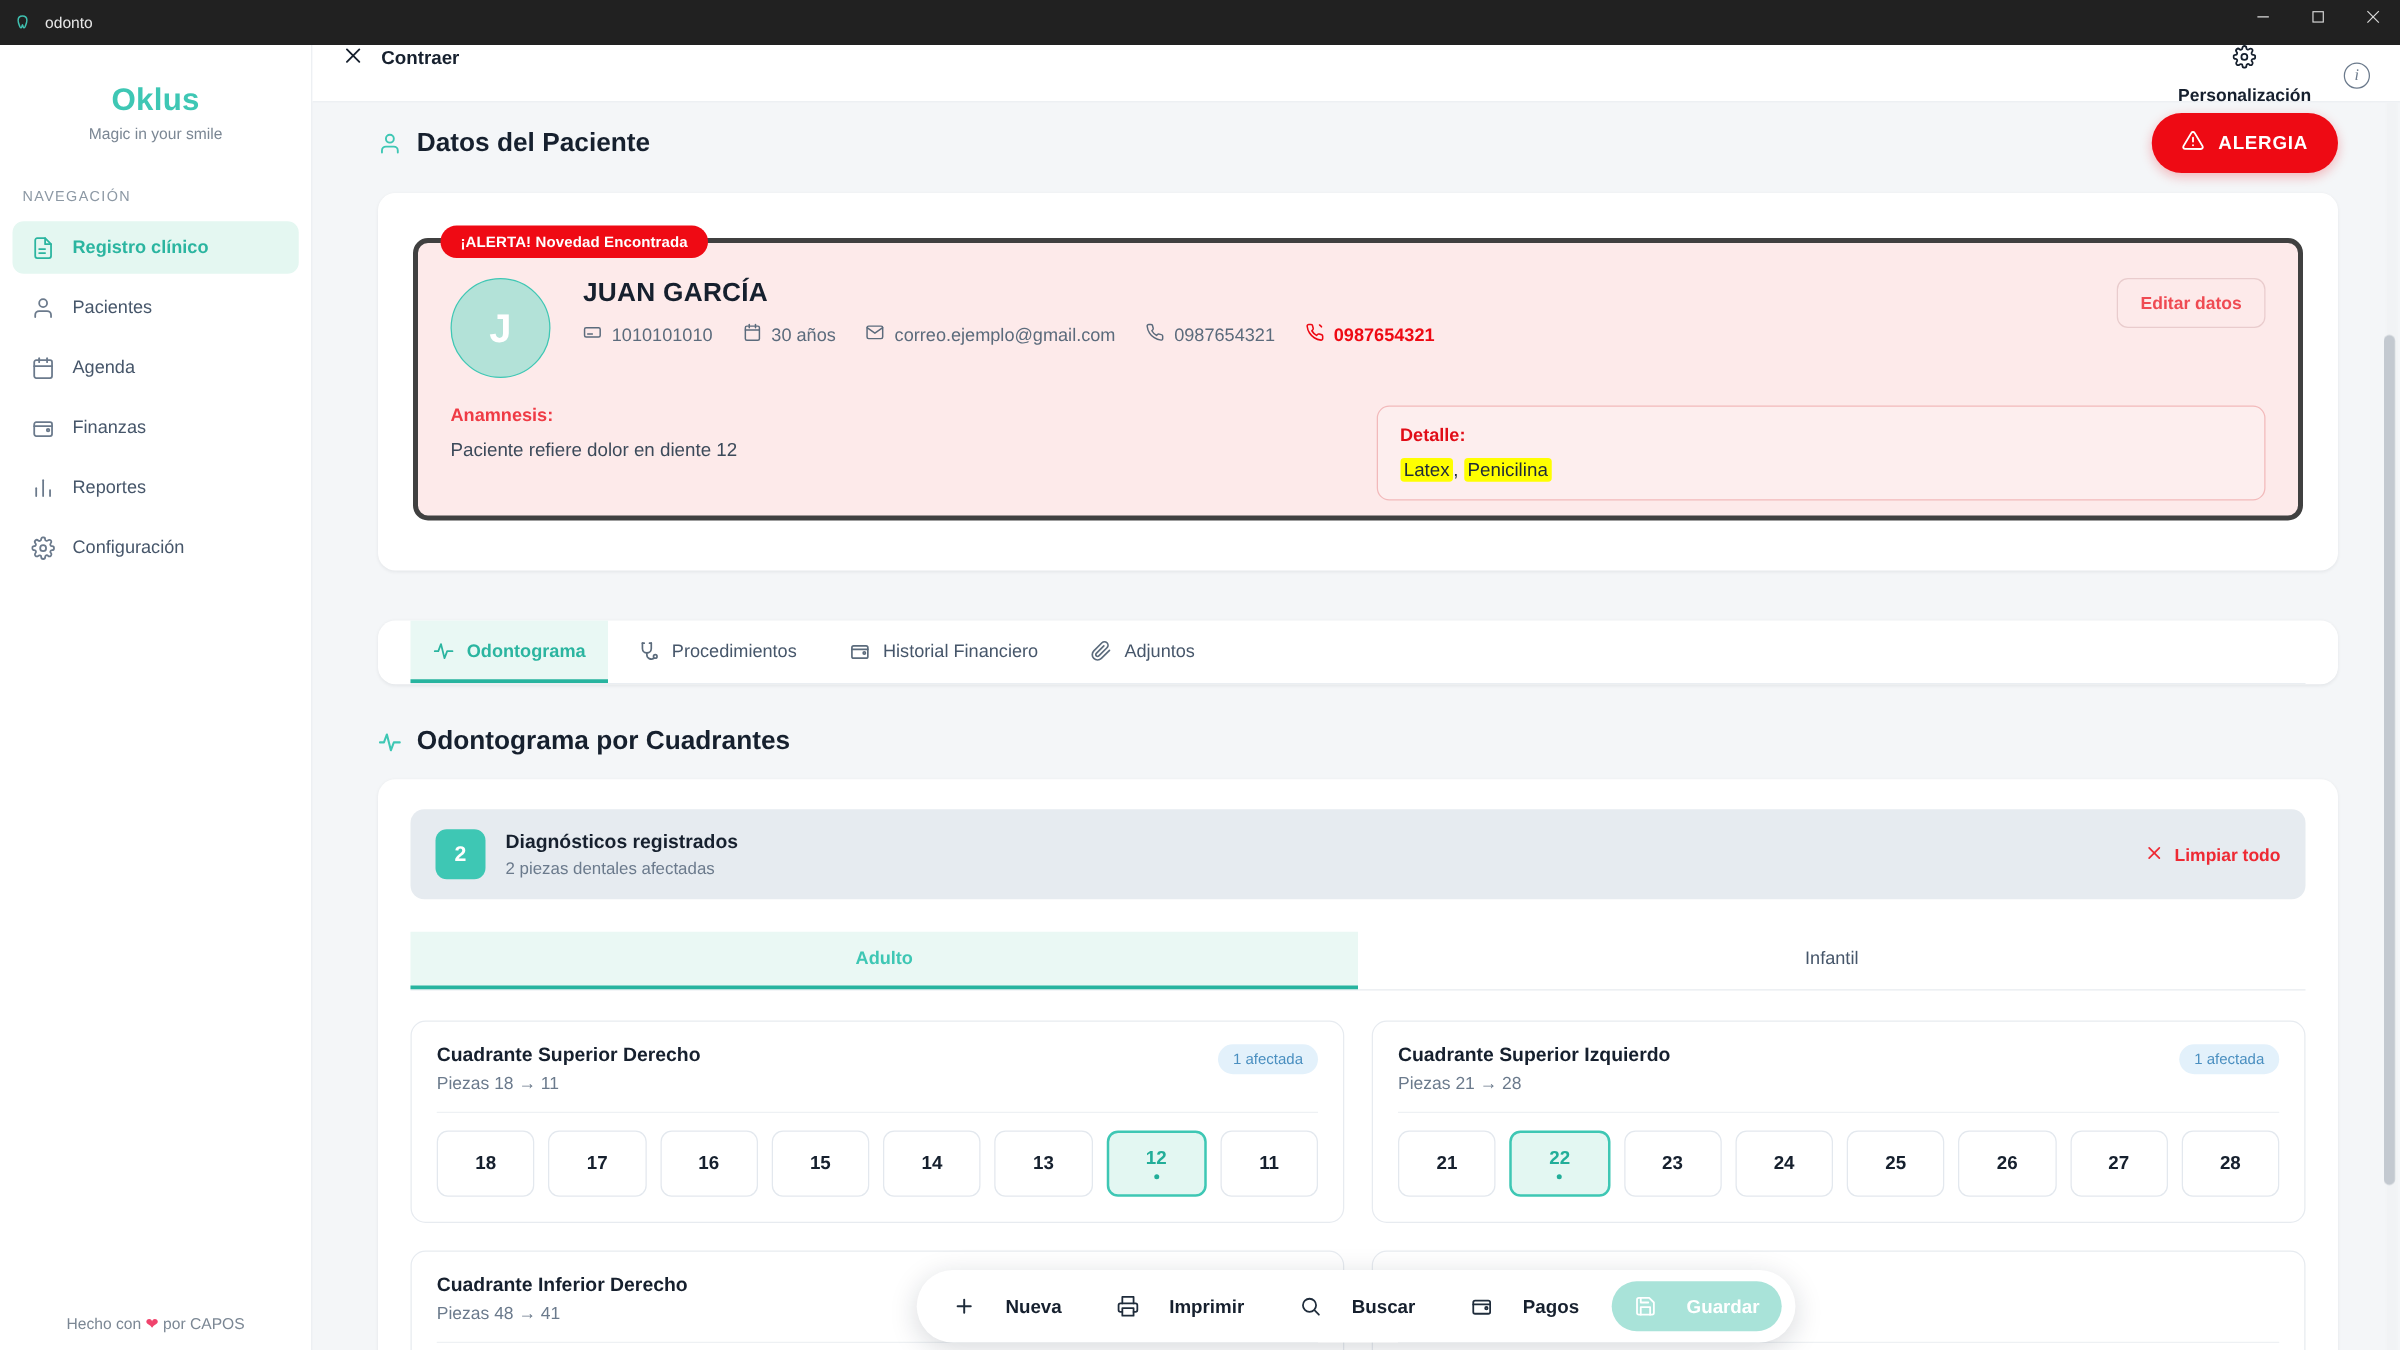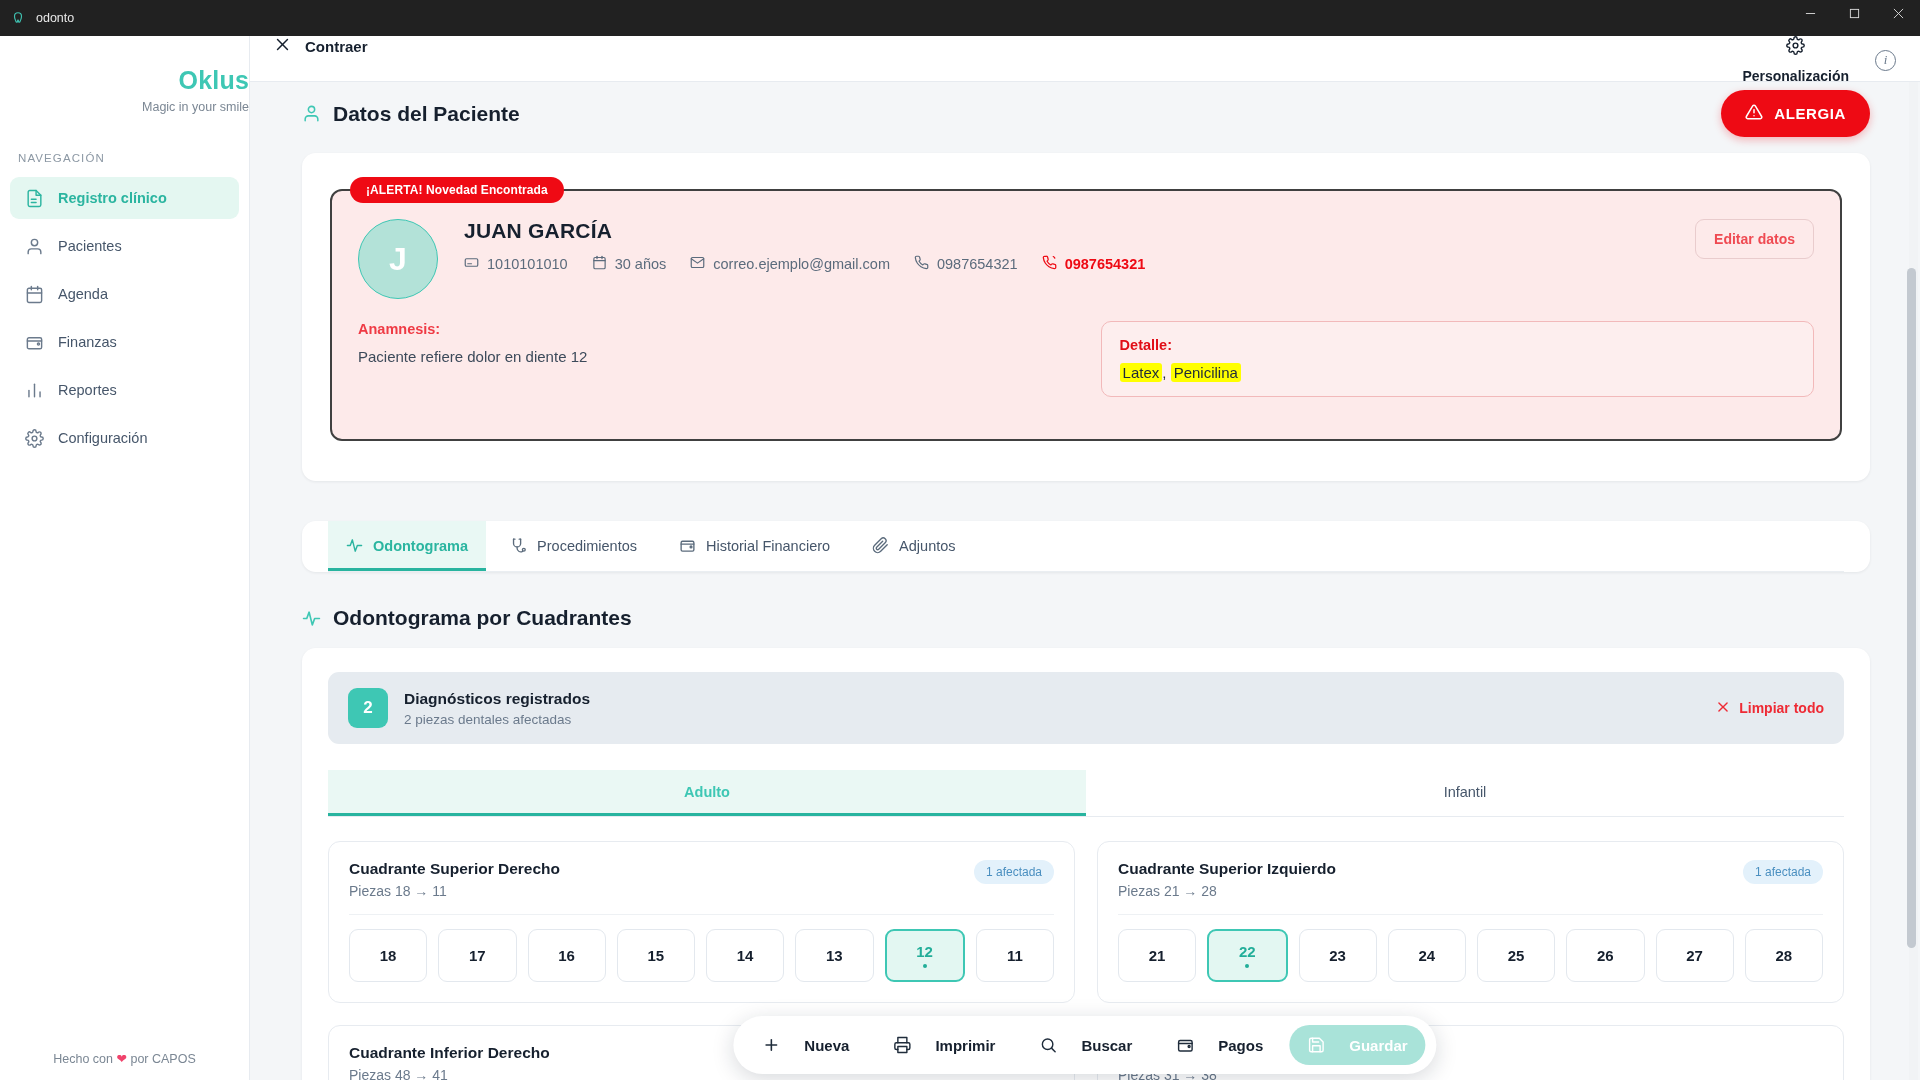--- a/index.html
+++ b/index.html
@@ -33,21 +33,21 @@
 
   
   .app { display: flex; height: 1054px; width: 1920px; }
 
   
   .sidebar {
     width: 250px; background: #ffffff; border-right: 1px solid #e7ebf0;
     display: flex; flex-direction: column; flex: 0 0 250px;
     padding-top: 22px;
   }
-  .brand { text-align: right; padding: 8px 0 2px; }
+  .brand { text-align: center; padding: 8px 0 2px; }
   .brand-name {
     font-size: 25px; font-weight: bold; color: #3ec7b4; letter-spacing: .2px;
   }
   .brand-tag { font-size: 12.5px; color: #7b8794; margin-top: 5px; }
   .nav-label {
     font-size: 11.5px; letter-spacing: 1.1px; color: #8c98a4;
     padding: 0 18px; margin: 36px 0 10px;
   }
   .nav-item {
     display: flex; align-items: center; gap: 14px;
@@ -105,22 +105,22 @@
     font-family: "Liberation Sans", sans-serif;
   }
 
   
   .card {
     background: #fff; border-radius: 14px; margin: 16px 50px 0 52px;
     box-shadow: 0 1px 3px rgba(20,30,45,.07);
   }
   .patient-card { padding: 26px 28px 40px; }
   .alert-box {
-    position: relative; border: 2px solid #404040; border-radius: 12px;
-    background: #fdeaea; padding: 28px 26px 42px; margin-top: 10px;
+    position: relative; border: 4px solid #404040; border-radius: 12px;
+    background: #fdeaea; padding: 28px 26px 12px; margin-top: 10px;
   }
   .alert-badge {
     position: absolute; top: -14px; left: 18px; background: #ef0a14;
     color: #fff; font-size: 12px; font-weight: bold; border-radius: 14px;
     padding: 6px 16px; letter-spacing: .1px;
   }
   .alert-row { display: flex; gap: 26px; align-items: flex-start; }
   .avatar {
     width: 80px; height: 80px; border-radius: 50%; background: #b3e2d8;
     border: 1.5px solid #3ec7b4; color: #fff; font-size: 32px; font-weight: bold;

